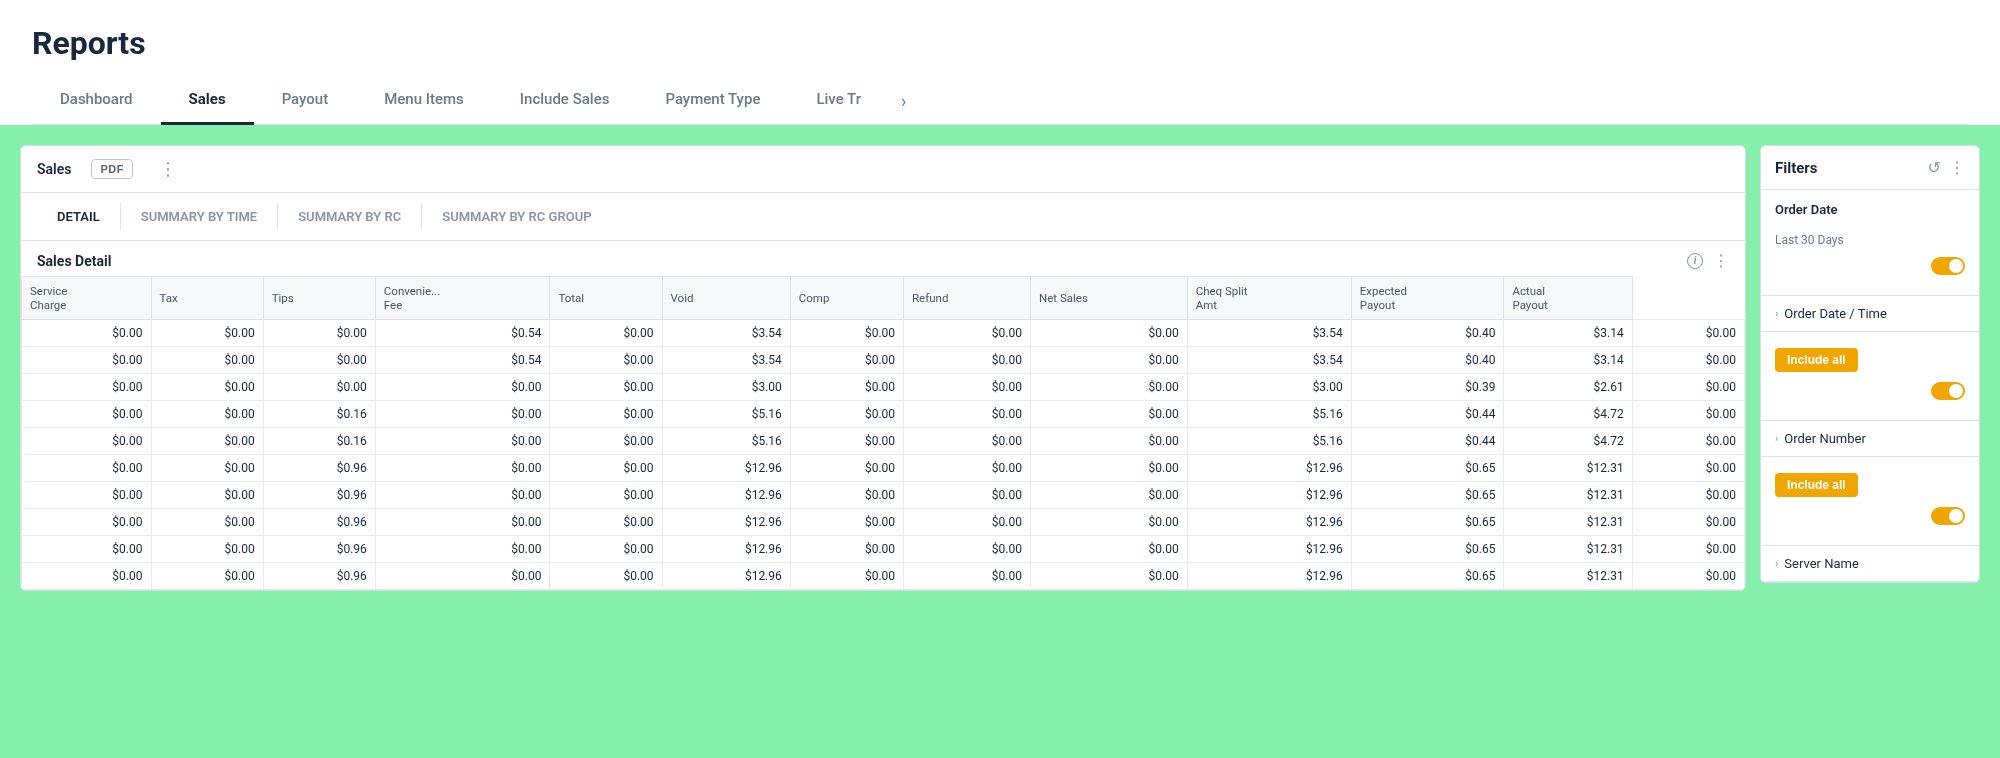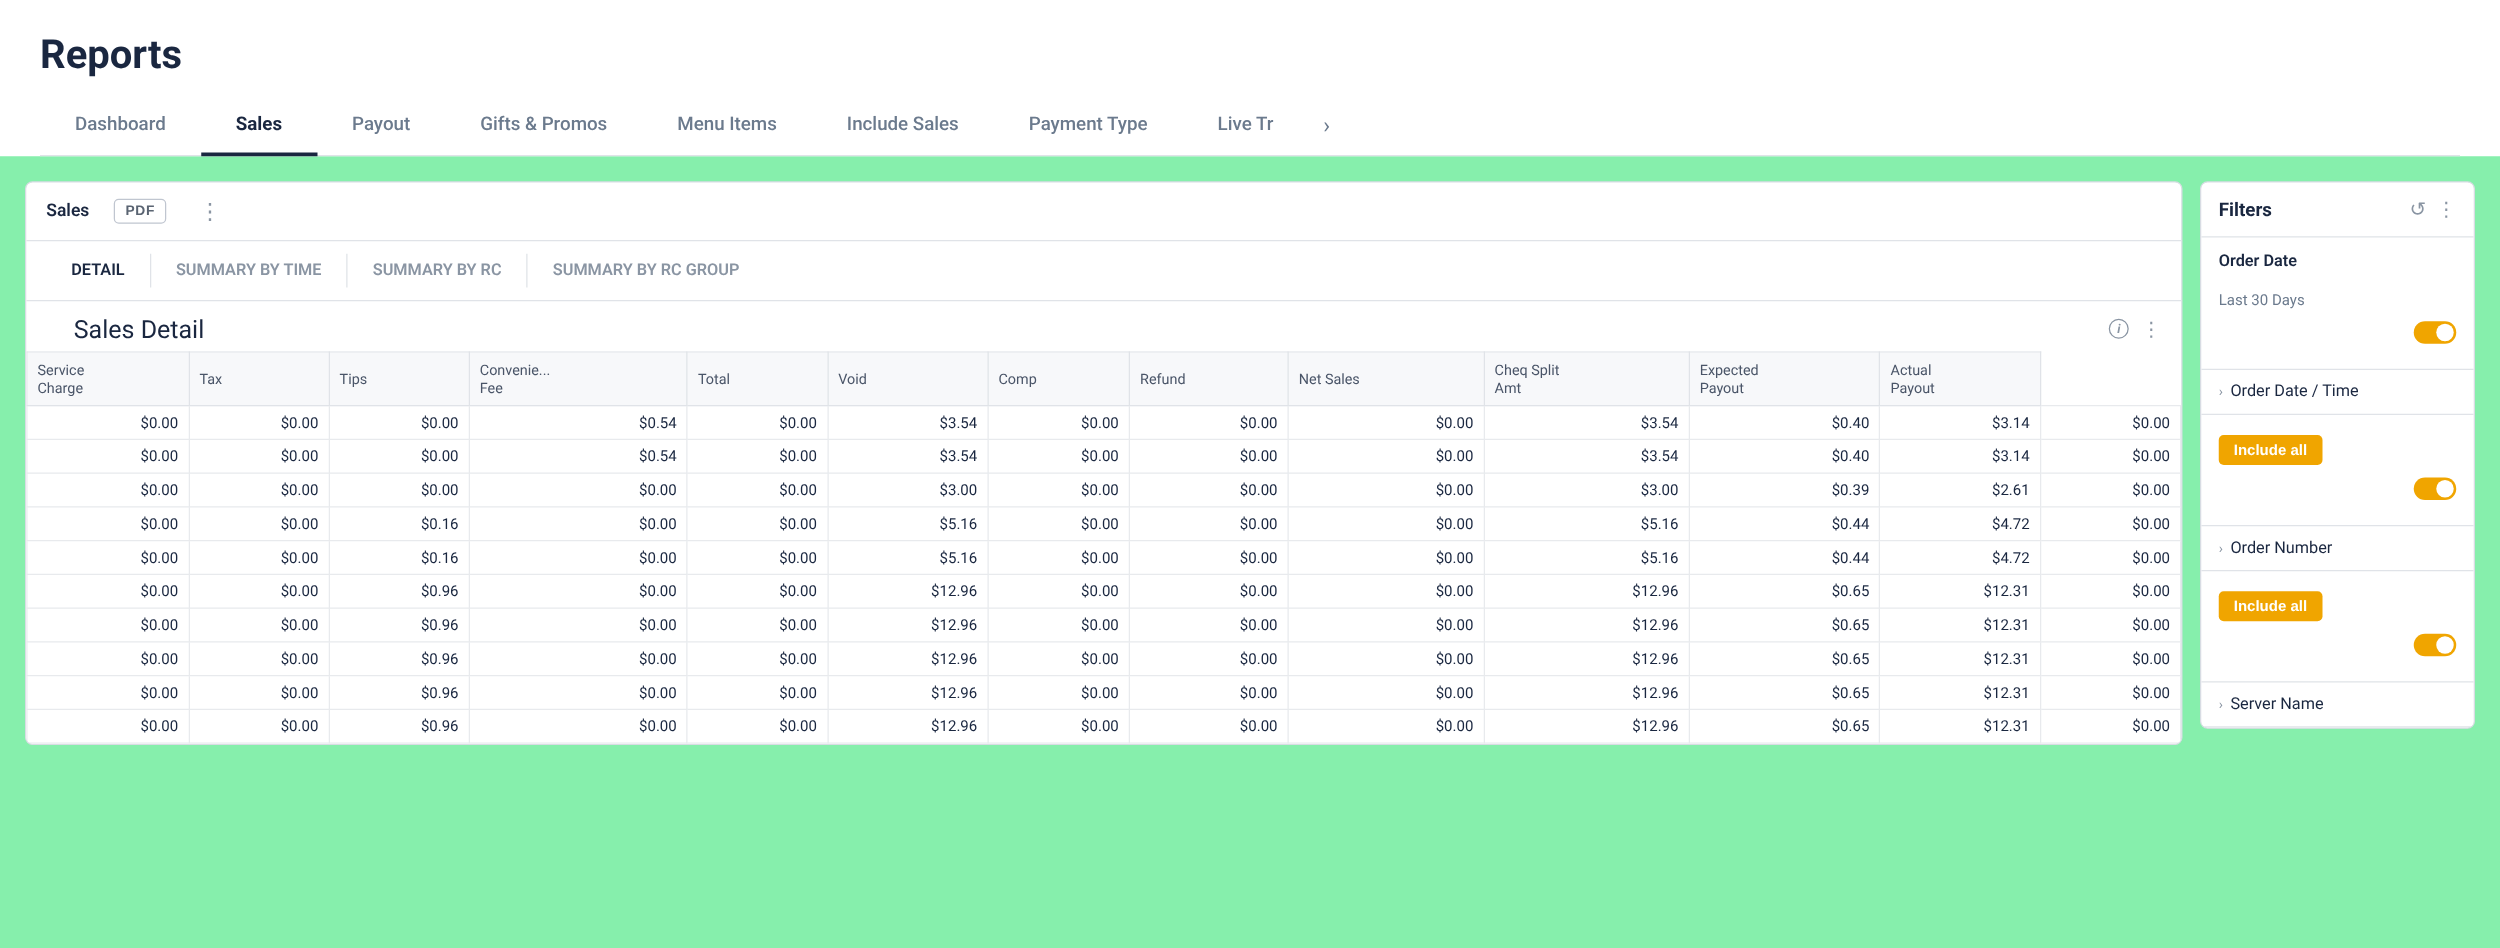--- a/index.html
+++ b/index.html
@@ -155,24 +155,23 @@
 
     
     .table-section-header {
       display: flex;
       align-items: center;
       justify-content: space-between;
       padding: 10px 16px 6px 16px;
     }
 
     .table-section-title {
-      font-size: 20px;
-      font-weight: 400;
-      color: #1a2740;
-      margin-left: 22px;
+      font-size: 14px;
+      font-weight: 700;
+      color: #1a2740;
     }
 
     .table-section-icons {
       display: flex;
       align-items: center;
       gap: 10px;
       color: #8a95a3;
     }
 
     
@@ -327,21 +326,20 @@
 
 <div class="page-wrapper">
 
   <div class="header">
     <h1 class="page-title">Reports</h1>
 
     <nav class="nav-tabs">
       <div class="nav-tab">Dashboard</div>
       <div class="nav-tab active">Sales</div>
       <div class="nav-tab">Payout</div>
-      <div class="nav-tab">Gifts &amp; Promos</div>
       <div class="nav-tab">Menu Items</div>
       <div class="nav-tab">Include Sales</div>
       <div class="nav-tab">Payment Type</div>
       <div class="nav-tab">Live Tr</div>
       <div class="nav-tab-more">›</div>
     </nav>
   </div>
 
   <div class="main-content">
 

